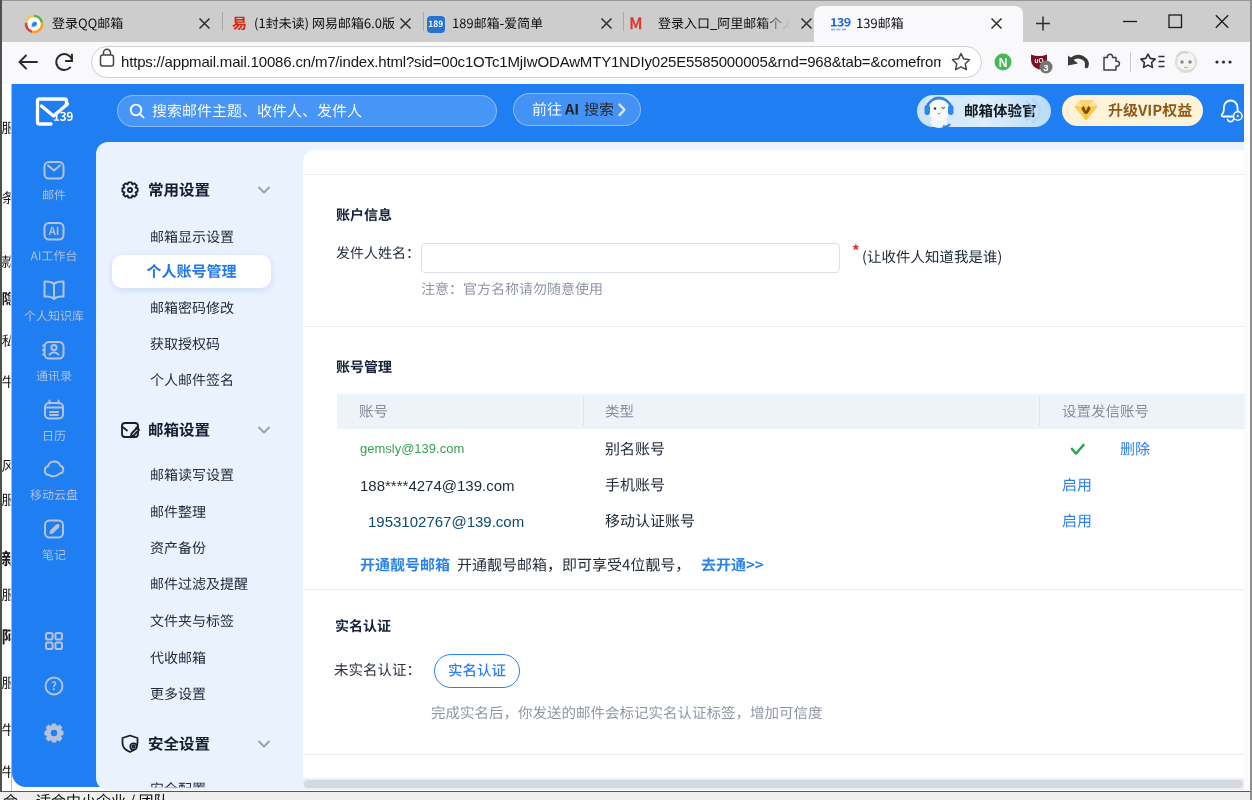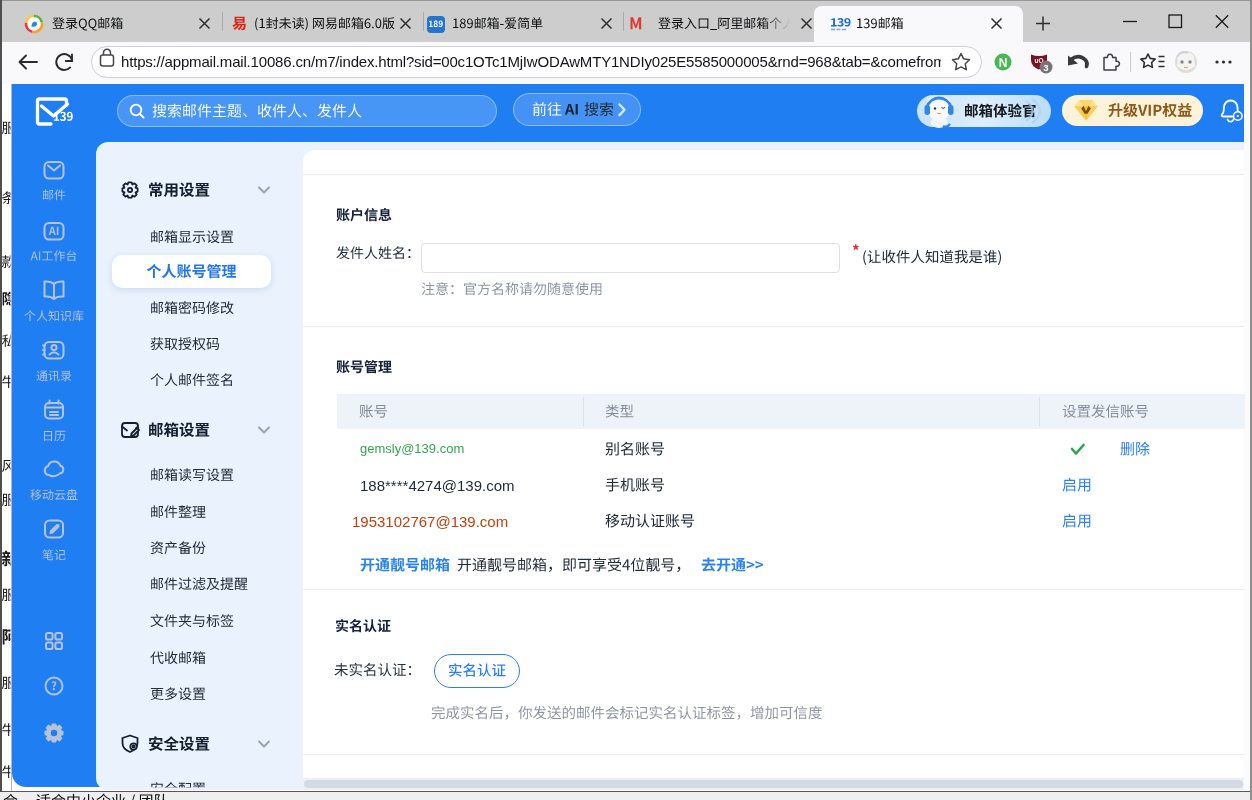--- a/index.html
+++ b/index.html
@@ -28,21 +28,21 @@
 <div style="position:absolute;left:1062px;top:95px;width:141px;height:31px;background:#fdf3da;border-radius:16px"></div>
 <div style="position:absolute;left:112px;top:255px;width:159px;height:33px;background:#ffffff;border-radius:10px;box-shadow:0 2px 6px rgba(80,120,180,0.18)"></div>
 <div style="position:absolute;left:303px;top:174px;width:941px;height:1px;background:#ececf0;"></div>
 <div style="position:absolute;left:421px;top:243px;width:419px;height:30px;background:#ffffff;border:1px solid #dcdfe6;border-radius:4px;box-sizing:border-box"></div>
 <div style="position:absolute;left:303px;top:326px;width:941px;height:1px;background:#ececf0;"></div>
 <div style="position:absolute;left:337px;top:394px;width:908px;height:35px;background:#eef2f9;"></div>
 <div style="position:absolute;left:583px;top:397px;width:1px;height:29px;background:#dfe3e9;"></div>
 <div style="position:absolute;left:1039px;top:397px;width:1px;height:29px;background:#dfe3e9;"></div>
 <div style="position:absolute;left:360px;top:441px;font-size:13px;color:#36a351">gemsly@139.com</div>
 <div style="position:absolute;left:360px;top:477px;font-size:15px;color:#1f2937">188****4274@139.com</div>
-<div style="position:absolute;left:352px;top:513px;font-size:15px;color:#c2410c">1953102767@139.com</div>
+<div style="position:absolute;left:368px;top:513px;font-size:15px;color:#0c4a6e">1953102767@139.com</div>
 <div style="position:absolute;left:303px;top:589px;width:941px;height:1px;background:#ececf0;"></div>
 <div style="position:absolute;left:434px;top:654px;width:86px;height:34px;background:#ffffff;border:1.5px solid #2b7ff0;border-radius:17px;box-sizing:border-box"></div>
 <div style="position:absolute;left:303px;top:754px;width:941px;height:1px;background:#ececf0;"></div>
 <div style="position:absolute;left:0px;top:790.5px;width:1252px;height:1.2px;background:#585858;"></div>
 <div style="position:absolute;left:0px;top:791.7px;width:1252px;height:8.3px;background:#efefef;"></div>
 <div style="position:absolute;left:0px;top:0px;width:2px;height:792px;background:#4f4f4f;"></div>
 <div style="position:absolute;left:1250px;top:0px;width:2px;height:800px;background:#8f8f8f;"></div>
 <svg width="1252" height="800" style="position:absolute;left:0;top:0">
 <defs>
       <clipPath id="tab4clip">

